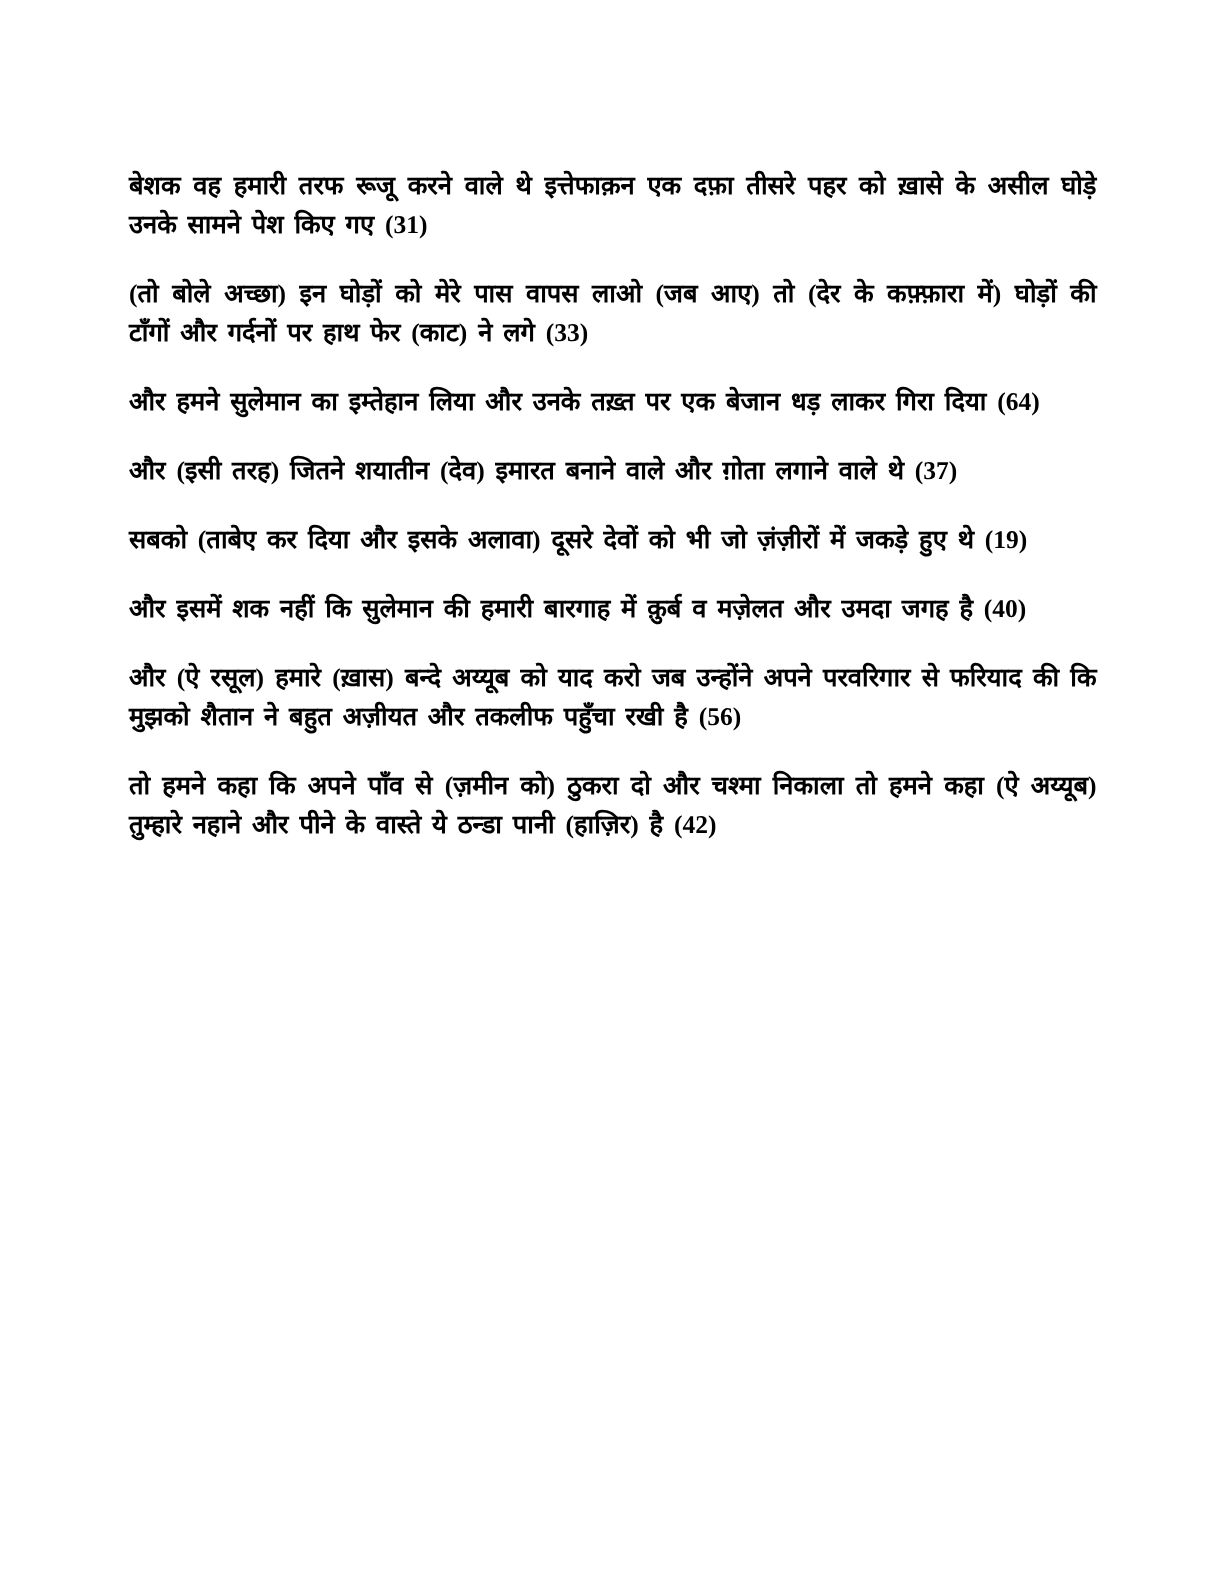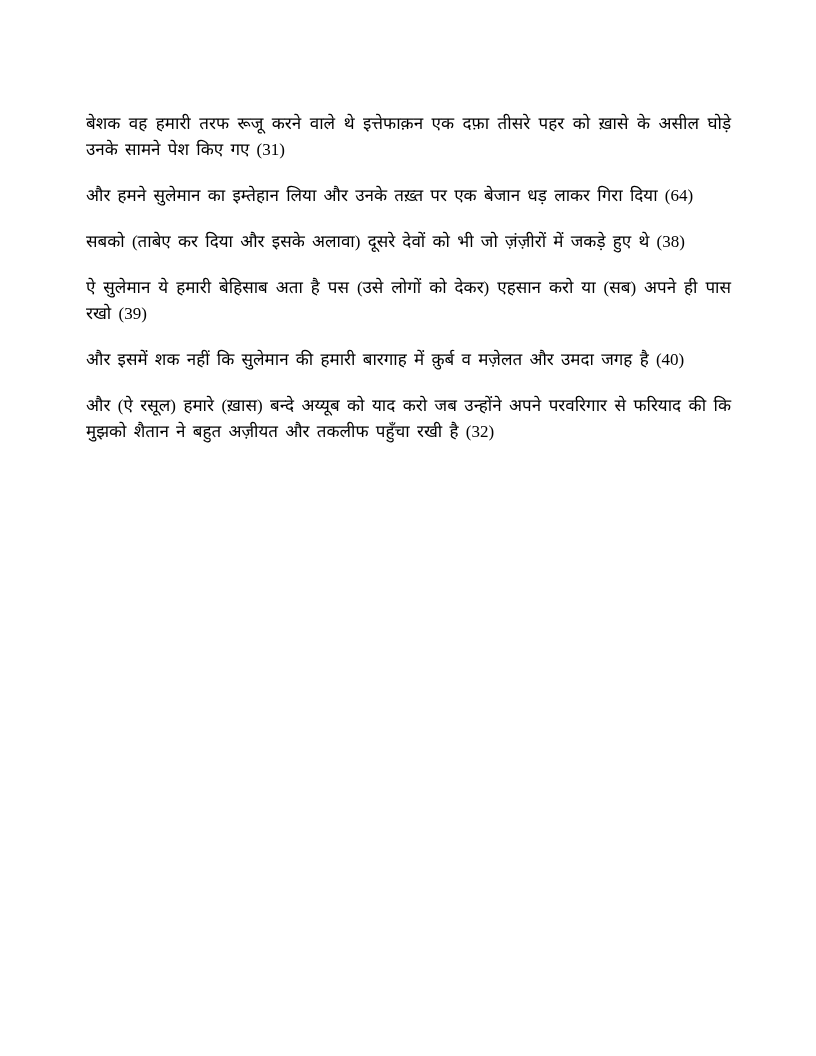--- a/index.html
+++ b/index.html
@@ -22,28 +22,31 @@
     background: #ffffff;
   }
   .verse {
     margin: 0 0 20px 0;
     font-size: 17px;
     line-height: 26px;
     text-align: justify;
     text-justify: inter-word;
     word-spacing: 3px;
     color: #000000;
+    font-weight: bold;
   }
   .verse:last-child {
     margin-bottom: 0;
   }
 </style>
 </head>
 <body>
 
 <div class="page">
   <p class="verse">बेशक वह हमारी तरफ रूजू करने वाले थे इत्तेफाक़न एक दफ़ा तीसरे पहर को ख़ासे के असील घोड़े उनके सामने पेश किए गए (31)</p>
+  <p class="verse">(तो बोले अच्छा) इन घोड़ों को मेरे पास वापस लाओ (जब आए) तो (देर के कफ़्फ़ारा में) घोड़ों की टाँगों और गर्दनों पर हाथ फेर (काट) ने लगे (33)</p>
   <p class="verse">और हमने सुलेमान का इम्तेहान लिया और उनके तख़्त पर एक बेजान धड़ लाकर गिरा दिया (64)</p>
-  <p class="verse">सबको (ताबेए कर दिया और इसके अलावा) दूसरे देवों को भी जो ज़ंज़ीरों में जकड़े हुए थे (38)</p>
-  <p class="verse">ऐ सुलेमान ये हमारी बेहिसाब अता है पस (उसे लोगों को देकर) एहसान करो या (सब) अपने ही पास रखो (39)</p>
+  <p class="verse">और (इसी तरह) जितने शयातीन (देव) इमारत बनाने वाले और ग़ोता लगाने वाले थे (37)</p>
+  <p class="verse">सबको (ताबेए कर दिया और इसके अलावा) दूसरे देवों को भी जो ज़ंज़ीरों में जकड़े हुए थे (19)</p>
   <p class="verse">और इसमें शक नहीं कि सुलेमान की हमारी बारगाह में क़ुर्ब व मज़ेलत और उमदा जगह है (40)</p>
-  <p class="verse">और (ऐ रसूल) हमारे (ख़ास) बन्दे अय्यूब को याद करो जब उन्होंने अपने परवरिगार से फरियाद की कि मुझको शैतान ने बहुत अज़ीयत और तकलीफ पहुँचा रखी है (32)</p>
+  <p class="verse">और (ऐ रसूल) हमारे (ख़ास) बन्दे अय्यूब को याद करो जब उन्होंने अपने परवरिगार से फरियाद की कि मुझको शैतान ने बहुत अज़ीयत और तकलीफ पहुँचा रखी है (56)</p>
+  <p class="verse">तो हमने कहा कि अपने पाँव से (ज़मीन को) ठुकरा दो और चश्मा निकाला तो हमने कहा (ऐ अय्यूब) तुम्हारे नहाने और पीने के वास्ते ये ठन्डा पानी (हाज़िर) है (42)</p>
 </div>
 
 </body></html>

